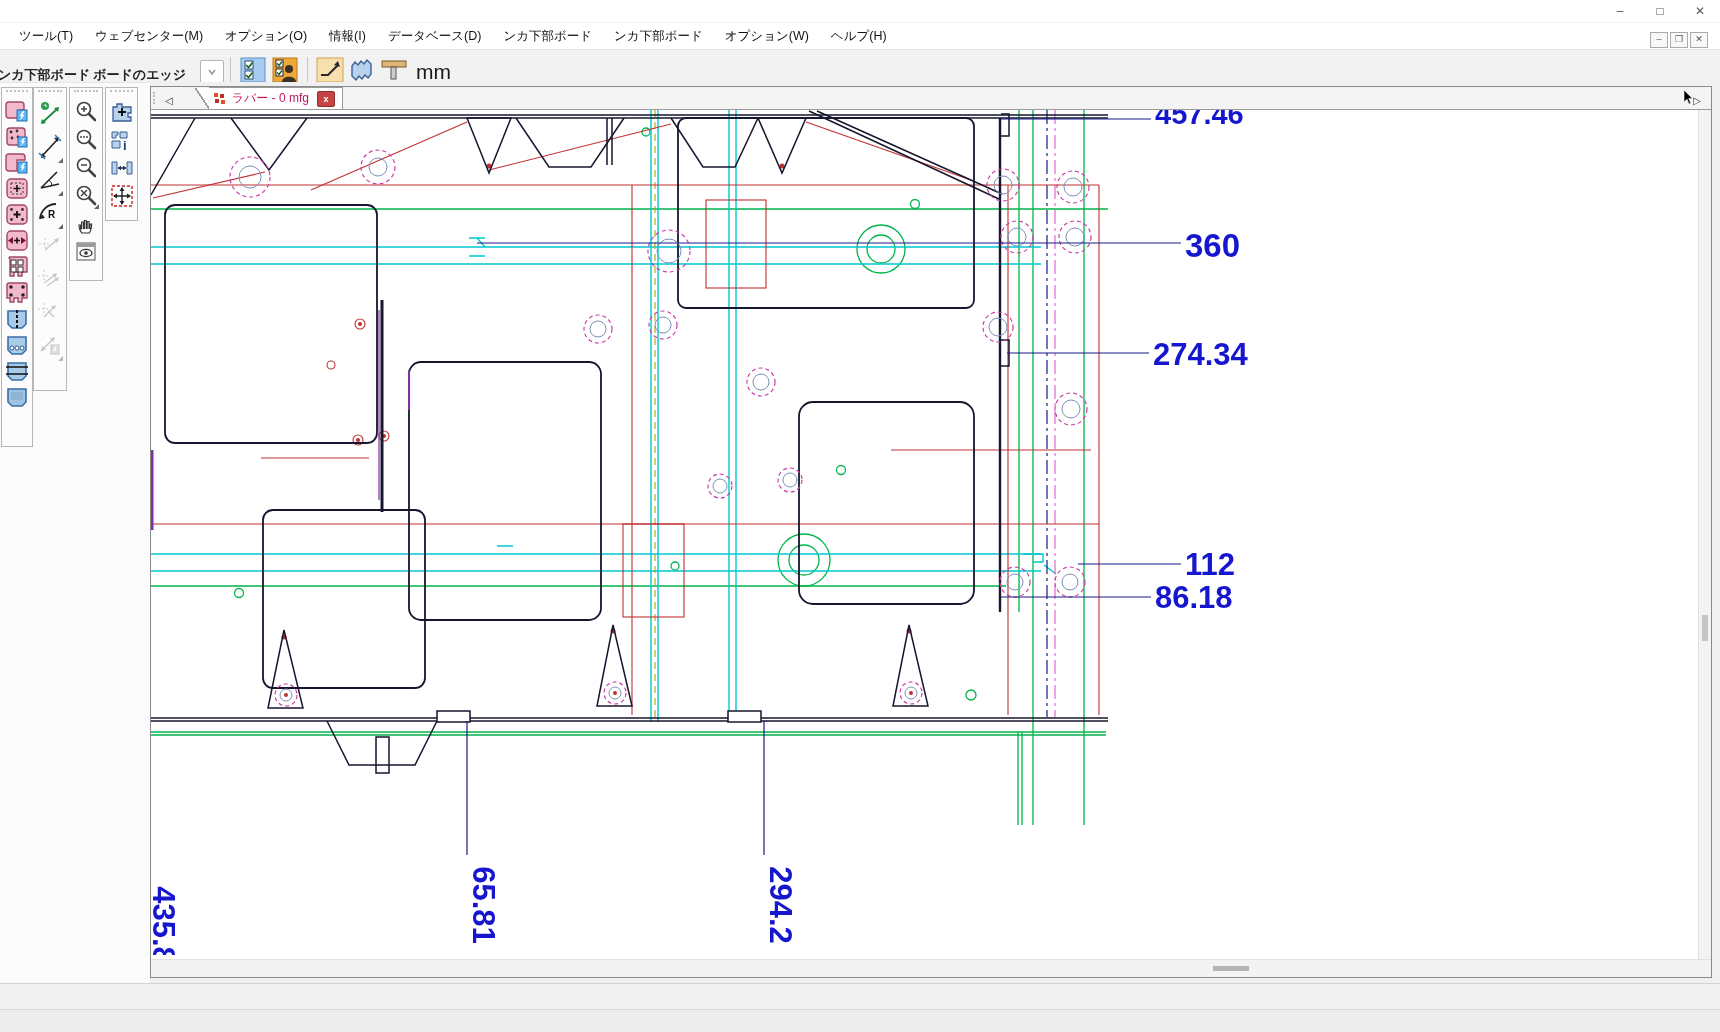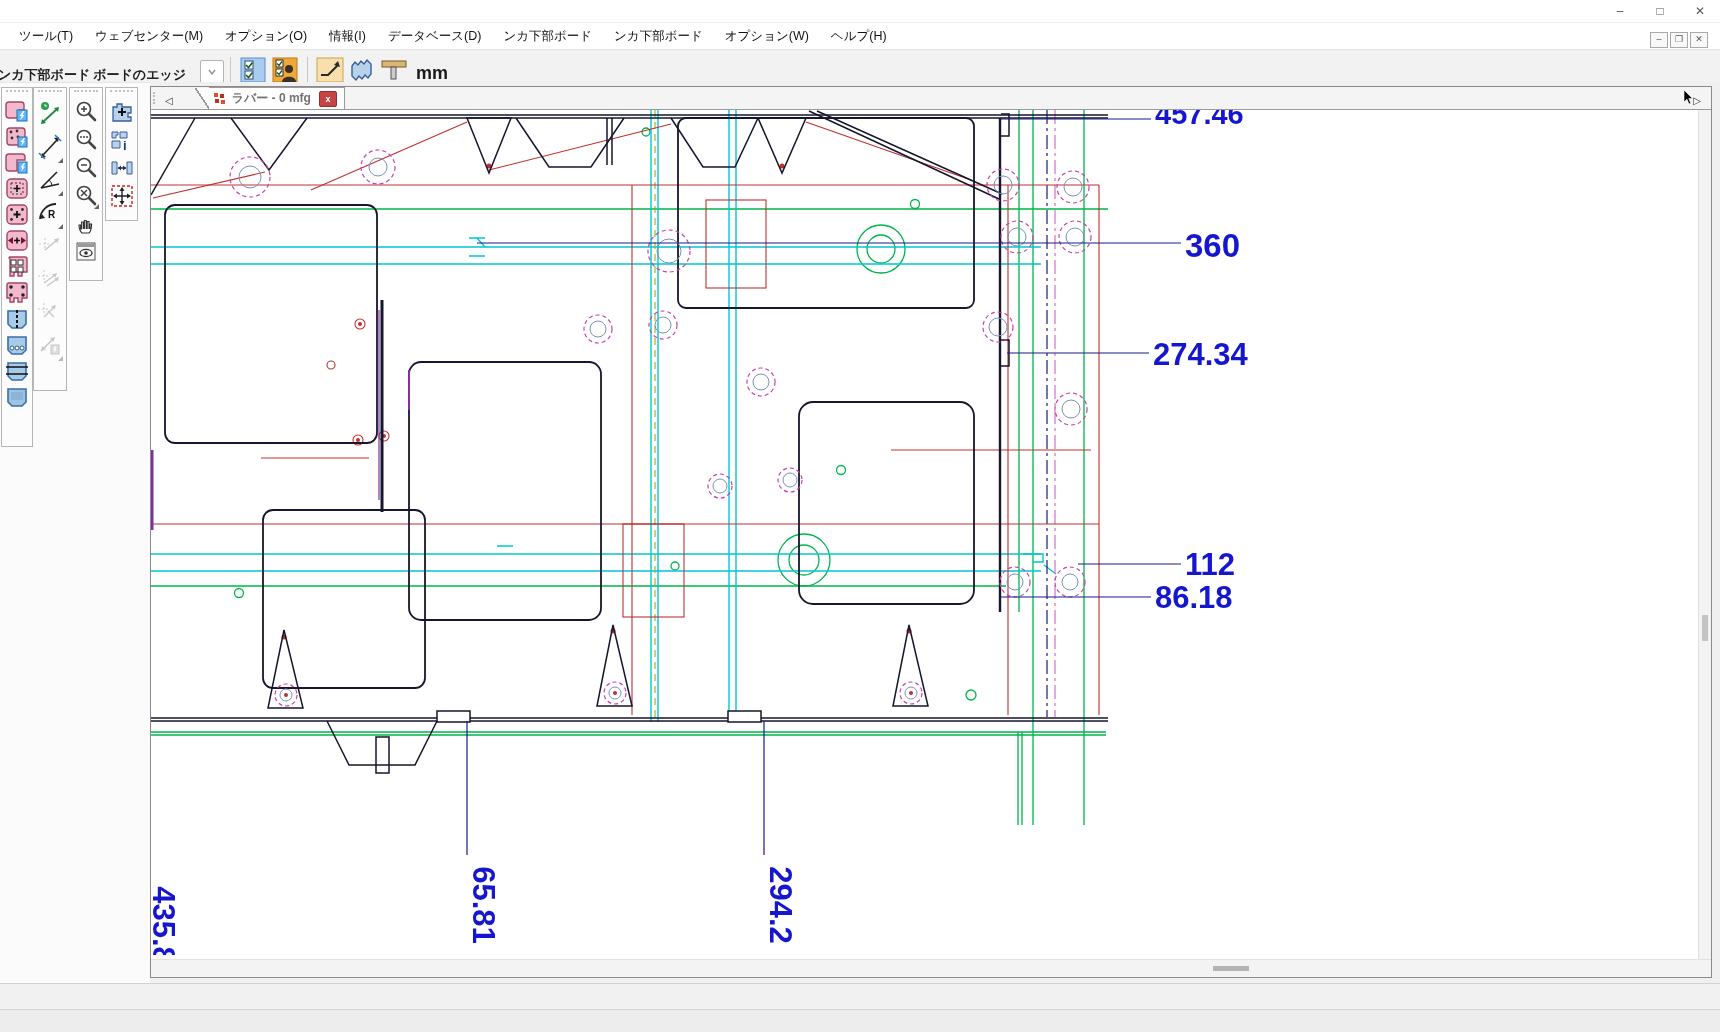--- a/index.html
+++ b/index.html
@@ -12,40 +12,40 @@
   .menubar{height:26px;background:#ffffff;border-bottom:1px solid #e4e4e4;display:flex;align-items:center;padding:0 8px;}
   .menu-item{padding:0 11px;font-size:12.5px;color:#111;white-space:nowrap;}
   .mdi-box{margin-left:auto;display:flex;gap:2px;padding-right:4px;align-self:flex-end;margin-bottom:1px;}
   .mdi-btn{width:16px;height:14px;border:1px solid #aaa;background:#f8f8f8;color:#555;font-size:9px;line-height:12px;text-align:center;}
   
   .toolbar{height:34px;background:#f2f2f2;border-bottom:1px solid #dcdcdc;display:flex;align-items:flex-end;}
   .tb-label{font-size:13px;font-weight:bold;color:#222;white-space:nowrap;}
   .combo{width:22px;height:22px;background:#fff;border:1px solid #b4b4b4;border-radius:2px;display:flex;align-items:center;justify-content:center;margin-left:14px;}
   .sep{width:1px;height:27px;background:#c6c6c6;margin:0 6px;}
   .tbtn{width:28px;height:28px;display:flex;align-items:center;justify-content:center;margin:0 2px;border-radius:2px;}
-  .unit{font-size:18px;font-weight:bold;margin-left:6px;}
+  .unit{font-size:21px;font-weight:normal;margin-left:6px;}
   
   .main{position:absolute;top:82px;left:0;right:0;bottom:49px;background:#f0f0f0;}
   .left-tools{position:absolute;left:0;top:0;width:150px;height:100%;background:#fbfbfb;border-top:1px solid #e6e6e6;}
   .tool-panel{position:absolute;background:#fcfcfc;border:1px solid #b6b6b6;}
   .grip{height:3px;margin:2px 4px 3px 4px;border-top:2px dotted #c2c2c2;}
   .ibtn{position:relative;width:26px;height:25px;margin:1px auto;display:flex;align-items:center;justify-content:center;}
   .dis{opacity:.45;filter:grayscale(1);}
   .fly{position:absolute;right:0px;bottom:0px;width:0;height:0;border-left:5px solid transparent;border-bottom:5px solid #666;}
   
   .canvas-window{position:absolute;left:150px;top:4px;right:8px;bottom:5px;background:#fff;
                  border:1px solid #8a8a8a;box-shadow:inset 0 0 0 1px #d9d9d9;display:flex;flex-direction:column;}
   .tabbar{height:22px;background:#f4f4f4;border-bottom:1px solid #9a9a9a;display:flex;align-items:flex-end;position:relative;flex:0 0 auto;}
   .tabbar-grip{position:absolute;left:2px;top:5px;width:4px;height:12px;border-left:2px dotted #bdbdbd;}
   .tab-scroll{font-size:10px;color:#333;padding:0 4px 3px 4px;}
   .tab-scroll.left{margin-left:10px;}
   .tab-scroll.right{position:absolute;right:6px;bottom:0;}
   .tab-slant{width:14px;height:21px;background:linear-gradient(to right top,#f4f4f4 48%,#9a9a9a 48%,#9a9a9a 55%,#ffffff 55%);margin-left:18px;}
   .tab{height:21px;background:#ffffff;border-top:1px solid #9a9a9a;border-right:1px solid #9a9a9a;display:flex;align-items:center;padding:0 7px 0 4px;}
-  .tab-title{font-size:12px;font-weight:bold;color:#737373;margin-left:6px;white-space:nowrap;}
+  .tab-title{font-size:12px;font-weight:normal;color:#be185d;margin-left:6px;white-space:nowrap;}
   .tab-close{width:16px;height:14px;background:#c64444;border:1px solid #913030;border-radius:2px;color:#fff;
              font-size:9px;font-weight:bold;display:flex;align-items:center;justify-content:center;margin-left:8px;}
   .pointer{position:absolute;right:16px;top:3px;}
   .drawing{flex:1 1 auto;position:relative;background:#fff;overflow:hidden;}
   .vscroll{position:absolute;right:0;top:0;bottom:0;width:12px;background:#f3f3f3;border-left:1px solid #e0e0e0;}
   .vthumb{position:absolute;right:3px;top:505px;width:6px;height:26px;background:#c4c4c4;}
   .hscroll{flex:0 0 17px;background:#f3f3f3;border-top:1px solid #e2e2e2;position:relative;}
   .hthumb{position:absolute;left:1062px;top:6px;width:36px;height:5px;background:#b4b4b4;}
   
   .status1{position:absolute;left:0;right:0;bottom:22px;height:26px;background:#f1f1f1;border-top:1px solid #d2d2d2;}

